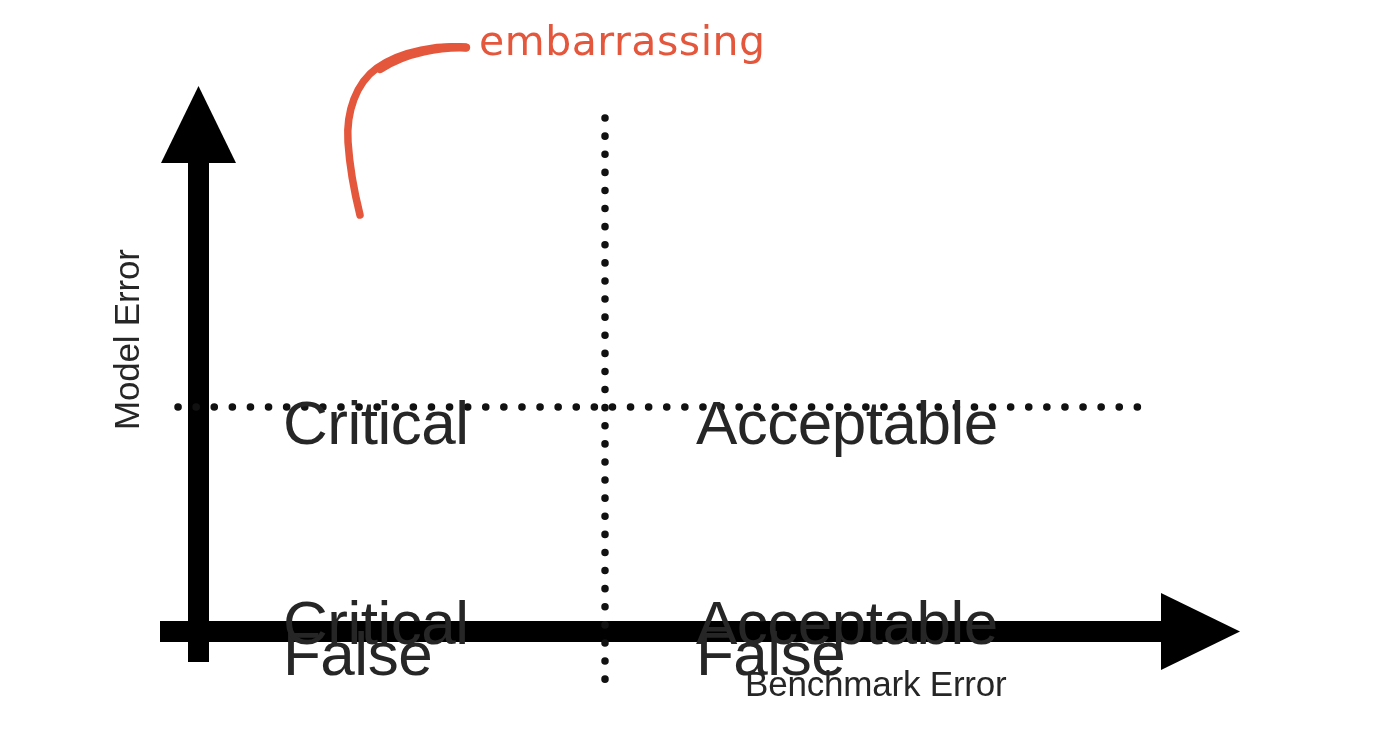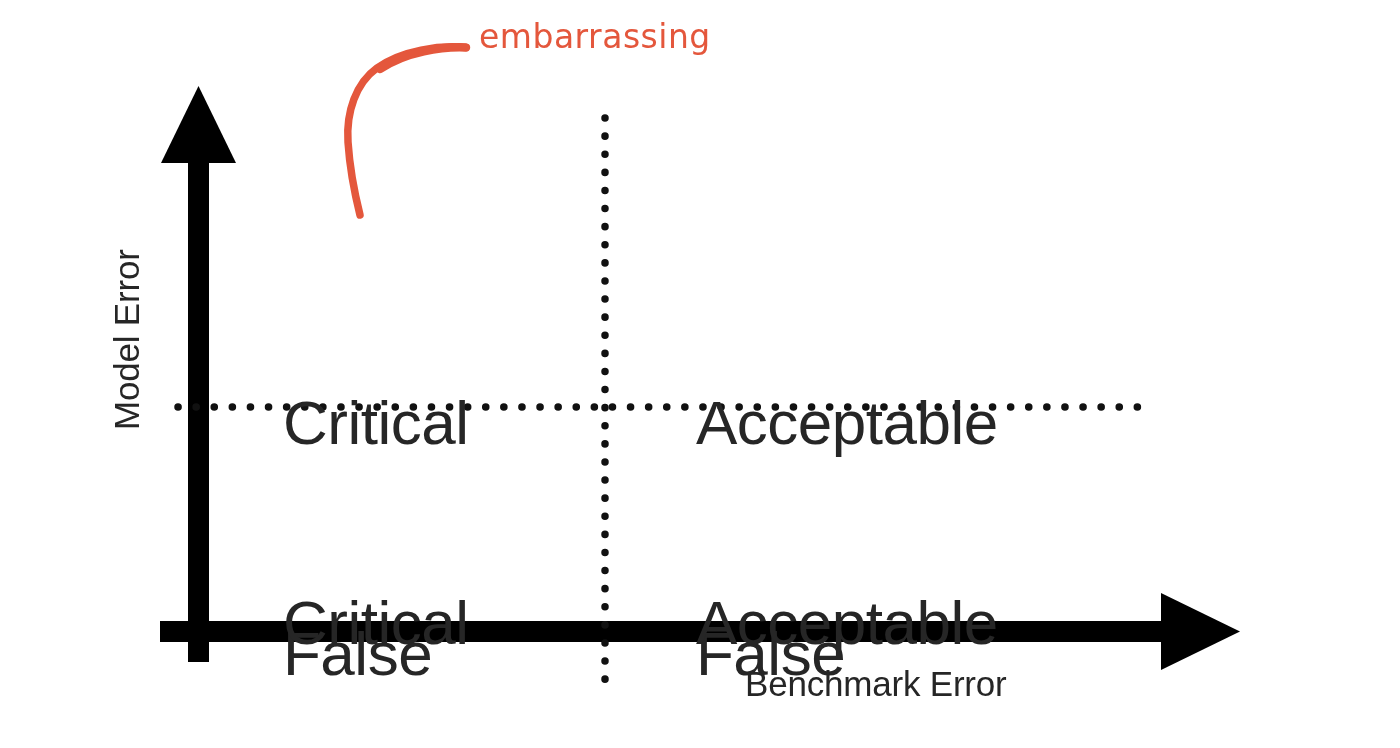--- a/index.html
+++ b/index.html
@@ -69,21 +69,21 @@
     text-align: center;
   }
 
   
   #annotation-text {
     position: absolute;
     left: 479px;
     top: 17px;
     color: #E4573C;
     font-family: "DejaVu Sans", sans-serif;
-    font-size: 33px;
+    font-size: 41px;
     font-weight: 400;
     letter-spacing: 0.5px;
     white-space: nowrap;
   }
   #annotation-arrow {
     position: absolute;
     left: 330px;
     top: 20px;
     width: 160px;
     height: 210px;

